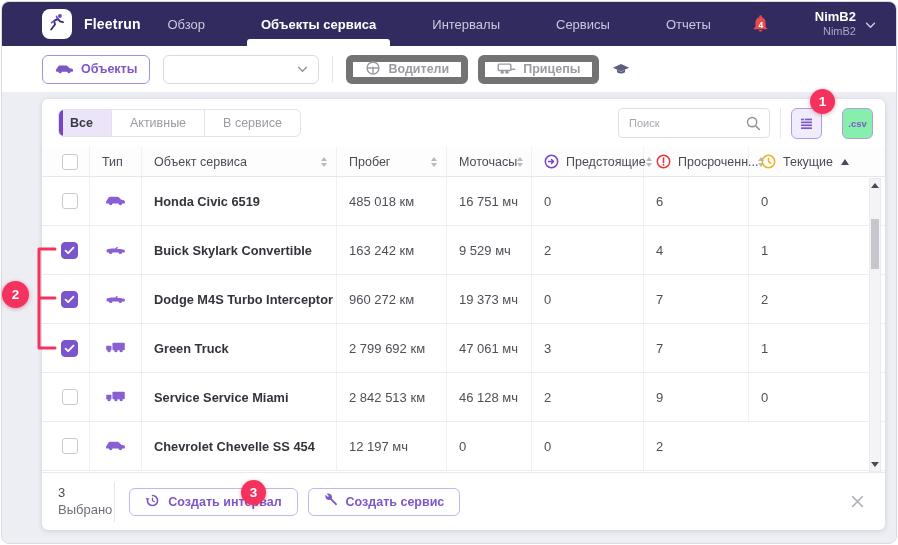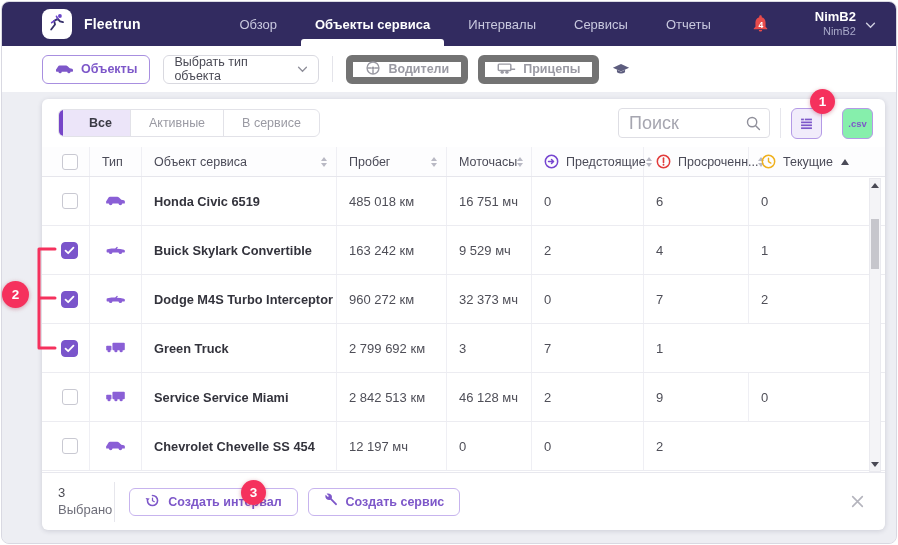--- a/index.html
+++ b/index.html
@@ -8,21 +8,21 @@
 
   .app { position:absolute; left:1px; top:1px; right:1px; bottom:1px;
          border:1px solid #d9d9e2; border-radius:8px; overflow:hidden; background:#edeef3; }
 
   
   .topbar { height:44px; background:#322b60; display:flex; align-items:center;
             padding:0 20px 0 40px; position:relative; }
   .logo { width:30px; height:30px; background:#fff; border-radius:8px; display:flex;
           align-items:center; justify-content:center; margin-right:12px; flex:0 0 auto; }
   .brand { color:#fff; font-size:14px; font-weight:700; letter-spacing:.2px; }
-  .nav { margin-left:auto; display:flex; gap:38px; height:100%; align-items:stretch; }
+  .nav { margin-left:auto; display:flex; gap:56px; height:100%; align-items:stretch; }
   .nav a { display:flex; align-items:center; color:#c9c9df; font-size:13px; text-decoration:none;
            position:relative; white-space:nowrap; }
   .nav a.active { color:#fff; font-weight:700; }
   .nav a.active::after { content:""; position:absolute; left:-14px; right:-14px; bottom:0;
            height:7px; background:#fff; border-radius:3px 3px 0 0; }
   .bell-wrap { margin-left:40px; position:relative; width:20px; height:22px; flex:0 0 auto; }
   .bell-num { position:absolute; left:50%; top:7px; transform:translateX(-50%);
               color:#fff; font-size:8.5px; font-weight:700; }
   .user { margin-left:44px; display:flex; align-items:center; gap:9px; }
   .user-names { text-align:right; line-height:1.25; }
@@ -45,26 +45,26 @@
   
   .content { position:absolute; top:90px; left:0; right:0; bottom:0; background:#edeef3; }
   .card { position:absolute; left:40px; top:7px; width:843px; height:431px; background:#fff;
           border-radius:6px; box-shadow:0 1px 5px rgba(40,40,70,.16); display:flex; flex-direction:column; }
 
   .filter-row { height:48px; display:flex; align-items:center; padding:0 12px 0 16px; flex:0 0 auto; }
   .tabs { display:flex; border:1px solid #e2e2e8; border-radius:6px; overflow:hidden; height:28px; }
   .tab { padding:0 18px; line-height:26px; font-size:12.5px; color:#9a9aa3; border-right:1px solid #e2e2e8;
          cursor:pointer; position:relative; }
   .tab:last-child { border-right:none; }
-  .tab.active { background:#ece5f9; color:#3a3a44; font-weight:700; padding-left:30px; }
+  .tab.active { background:#ece5f9; color:#3a3a44; font-weight:700; padding-left:11px; }
   .tab.active::before { content:""; position:absolute; left:0; top:0; bottom:0; width:4px; background:#7645c8; }
   .spacer { flex:1; }
   .search { width:152px; height:30px; border:1px solid #dedee4; border-radius:4px; display:flex;
             align-items:center; padding:0 8px 0 10px; }
-  .search input { border:none; outline:none; width:110px; font-size:18px; color:#4a4a55;
+  .search input { border:none; outline:none; width:110px; font-size:11px; color:#4a4a55;
                   font-family:"Liberation Sans", sans-serif; }
   .search input::placeholder { color:#a6a6b0; }
   .search svg { margin-left:auto; }
   .fsep { width:1px; height:30px; background:#e6e6ec; margin:0 10px; }
   .icon-btn { width:31px; height:31px; border:1px solid #b49ae6; border-radius:6px; display:flex;
               align-items:center; justify-content:center; cursor:pointer; }
   .list-btn { background:#f1ecfb; }
   .csv-btn { background:#86efac; margin-left:20px; color:#7d57c9; font-size:9.5px; font-weight:700; }
 
   
@@ -172,21 +172,20 @@
         <svg width="19" height="12" viewBox="0 0 26 16">
           <path d="M2 9.5 L4.2 5.8 Q4.9 4.6 6.3 4.6 L15.2 4.6 Q16.4 4.6 17.3 5.5 L20.2 8.3 L23.4 9 Q24.6 9.3 24.6 10.6 L24.6 12.2 Q24.6 13 23.8 13 L2.2 13 Q1.4 13 1.4 12.2 L1.4 10.4 Q1.4 9.6 2 9.5 Z" fill="#7d57c9"></path>
           <circle cx="7" cy="13" r="2.2" fill="#7d57c9"></circle>
             <circle cx="19" cy="13" r="2.2" fill="#7d57c9"></circle>
         </svg>
       </span>
       <span>Объекты</span>
     </div>
 
     <div class="select">
-      <span>Выбрать тип объекта</span>
       <span class="chev">
         <svg width="11" height="7" viewBox="0 0 12 8">
             <path d="M1.5 1.5 L6 6 L10.5 1.5" stroke="#8f8f9a" stroke-width="1.5" fill="none" stroke-linecap="round"></path>
           </svg>
       </span>
     </div>
 
     <div class="vdiv"></div>
 
     <div class="btn btn-muted">
@@ -374,21 +373,21 @@
               </div>
     <div class="cell type-cell">
                 <span class="veh-icon"><svg width="21" height="13" viewBox="0 0 26 16">
                     <path d="M2 10 Q2 9 3.2 8.8 L8 8.1 L12.6 8.1 L14.8 5.7 L16 6.6 L14.6 8.2 L19 8.5 L23.4 9.4 Q24.6 9.7 24.6 10.8 L24.6 12 Q24.6 12.8 23.8 12.8 L2.8 12.8 Q2 12.8 2 12 Z" fill="#8a5fd6"></path>
                     <circle cx="7" cy="12.8" r="2.1" fill="#8a5fd6"></circle>
                     <circle cx="19" cy="12.8" r="2.1" fill="#8a5fd6"></circle>
                   </svg></span>
               </div>
     <div class="cell name-cell">Dodge M4S Turbo Interceptor</div>
     <div class="cell">960 272 км</div>
-    <div class="cell">32 373 мч</div>
+    <div class="cell">19 373 мч</div>
     <div class="cell">0</div>
     <div class="cell">7</div>
     <div class="cell">2</div>
   </div>
             <div class="trow">
     <div class="cell">
                 <span class="cb checked">
       <svg width="11" height="9" viewBox="0 0 12 10">
                     <path d="M1.6 5.2 L4.5 8 L10.4 1.9" stroke="#fff" stroke-width="2" fill="none" stroke-linecap="round" stroke-linejoin="round"></path>
                   </svg>
@@ -398,20 +397,21 @@
                 <span class="veh-icon"><svg width="21" height="14" viewBox="0 0 26 16">
                     <rect x="9.2" y="2.8" width="15.3" height="9.2" rx="1.2" fill="#8a5fd6"></rect>
                     <path d="M1.5 12 L1.5 7.4 Q1.5 6.4 2.5 6.4 L7 6.4 Q8 6.4 8 7.4 L8 12 Z" fill="#8a5fd6"></path>
                     <circle cx="5" cy="12.6" r="2" fill="#8a5fd6"></circle>
                     <circle cx="13.5" cy="12.6" r="2" fill="#8a5fd6"></circle>
                     <circle cx="20" cy="12.6" r="2" fill="#8a5fd6"></circle>
                   </svg></span>
               </div>
     <div class="cell name-cell">Green Truck</div>
     <div class="cell">2 799 692 км</div>
+    <div class="cell">47 061 мч</div>
     <div class="cell">3</div>
     <div class="cell">7</div>
     <div class="cell">1</div>
   </div>
             <div class="trow">
     <div class="cell">
                 <span class="cb">
       
     </span>
               </div>

